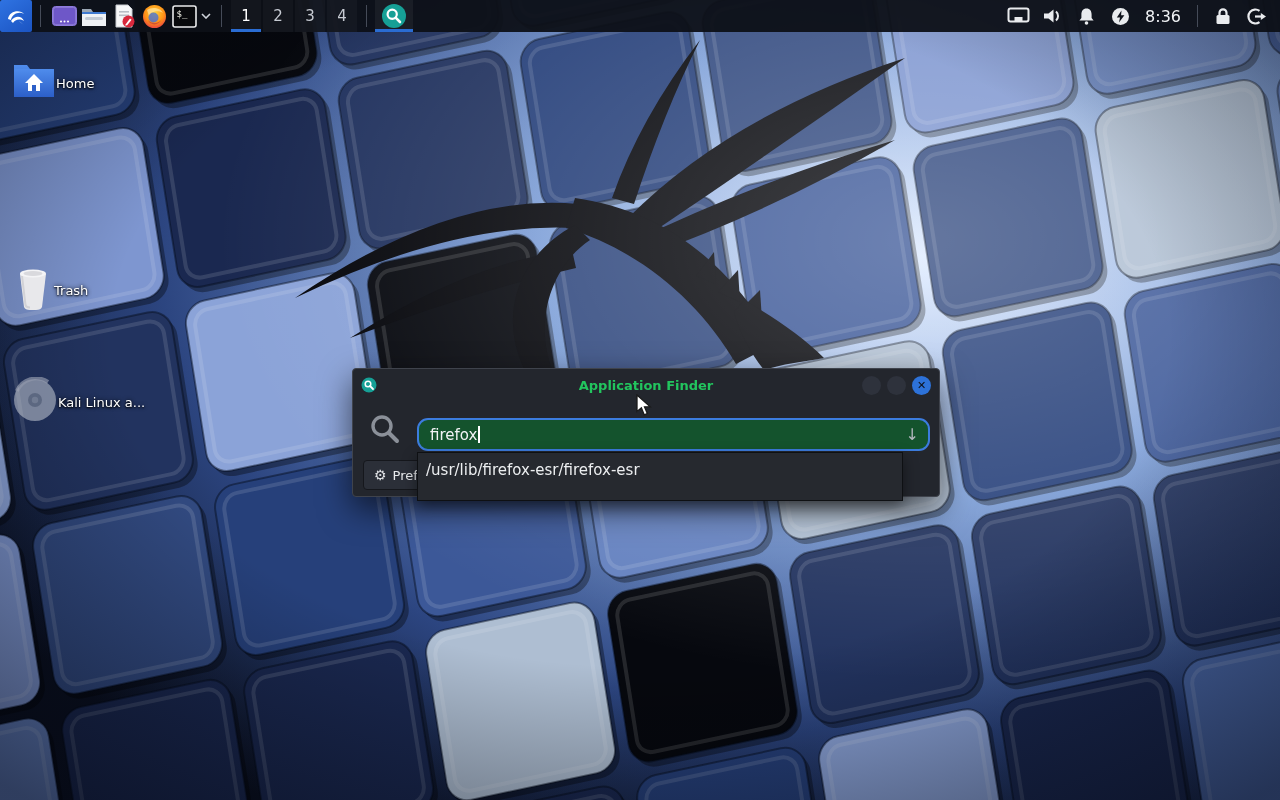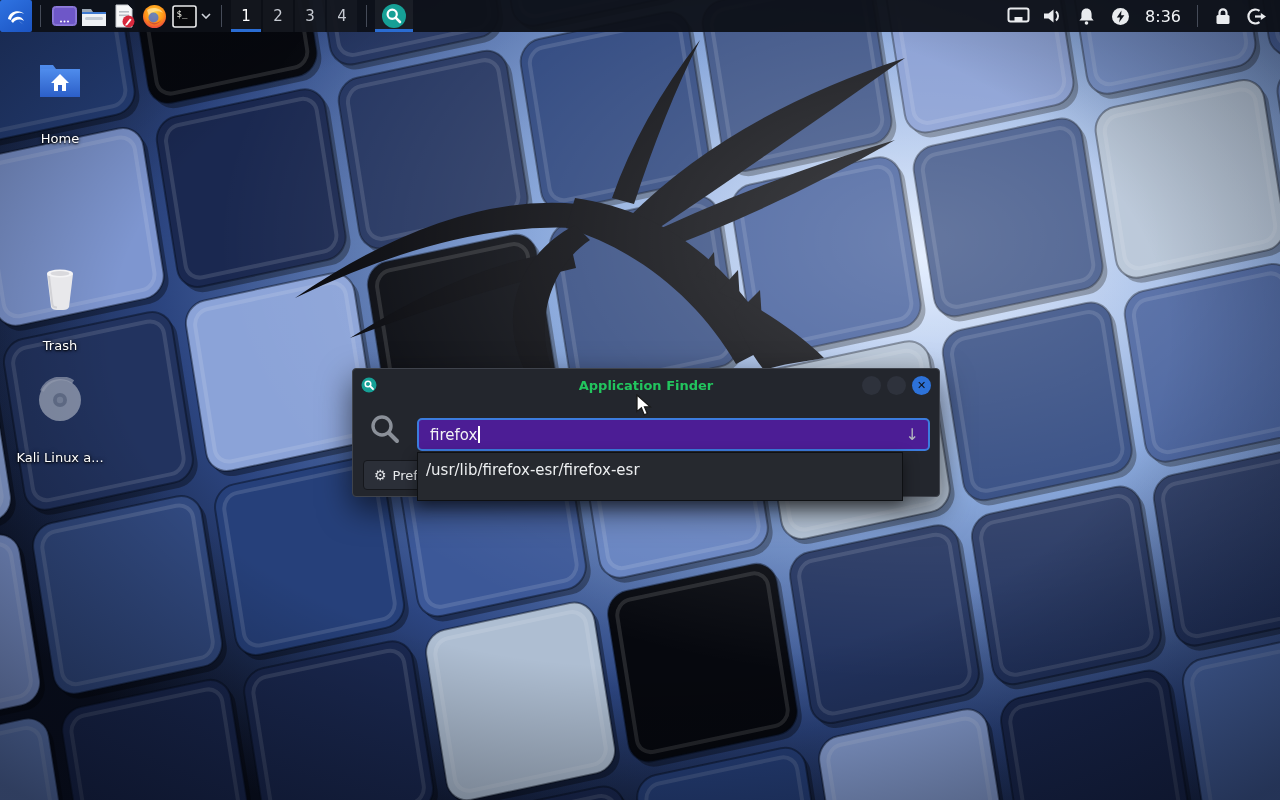--- a/index.html
+++ b/index.html
@@ -17,38 +17,38 @@
   .wsbtn{width:30px;height:32px;position:relative;display:flex;align-items:center;justify-content:center;
     color:#c6cad2;font-size:15px;background:rgba(255,255,255,0.03);margin:0 1px;flex:none;}
   .wsbtn.active{color:#fff;}
   .uline{position:absolute;left:0;right:0;bottom:0;height:3px;background:#2a6cd2;}
   .taskbtn{width:38px;height:32px;position:relative;display:flex;align-items:center;justify-content:center;
     background:rgba(255,255,255,0.05);flex:none;}
   .spacer{flex:1;}
   .ptray{width:34px;height:32px;display:flex;align-items:center;justify-content:center;flex:none;}
   .pclock{color:#f0f2f5;font-size:16px;padding:0 8px;flex:none;}
   
-  .dicon{position:absolute;left:12px;width:96px;display:flex;flex-direction:column;align-items:center;cursor:default;gap:21px;}
+  .dicon{position:absolute;left:12px;width:96px;display:flex;align-items:center;cursor:default;}
   .dicon .ic{height:48px;display:flex;align-items:center;justify-content:center;}
   .dicon .lbl{margin-top:5px;font-size:13px;color:#fff;white-space:nowrap;
     text-shadow:0 1px 2px #000,0 0 4px rgba(0,0,0,.9);}
   
   .finder{position:absolute;left:352px;top:368px;width:588px;height:129px;z-index:40;
     background:#23262d;border:1px solid #3f434c;border-radius:4px;
     box-shadow:0 12px 32px rgba(0,0,0,.6);box-sizing:border-box;}
   .ftitlebar{position:absolute;top:0;left:0;right:0;height:32px;display:flex;align-items:center;padding:0 8px;}
   .fappicon{flex:none;}
   .ftitle{position:absolute;left:0;right:0;text-align:center;font-size:13px;font-weight:bold;color:#22c55e;}
   .fwinbtns{margin-left:auto;display:flex;gap:6px;z-index:2;}
   .wbtn{width:19px;height:19px;border-radius:50%;background:#2e323c;display:flex;
     align-items:center;justify-content:center;}
   .wbtn.close{background:#2d72d9;color:#0e1118;font-size:11px;font-weight:bold;}
   .fsearchglyph{position:absolute;left:16px;top:44px;}
   .finput{position:absolute;left:64px;top:49px;width:513px;height:33px;box-sizing:border-box;
-    background:#4c1d95;border:2px solid #3c7cde;border-radius:5px;display:flex;align-items:center;
+    background:#14532d;border:2px solid #3c7cde;border-radius:11px;display:flex;align-items:center;
     padding:0 9px 0 11px;}
   .finput .txt{color:#f2f3f5;font-size:15px;}
   .caret{display:inline-block;width:2px;height:17px;background:#fff;margin-left:1px;vertical-align:middle;}
   .finput .arrow{margin-left:auto;color:#b2b7be;font-size:16px;line-height:1;}
   .prefbtn{position:absolute;left:10px;top:91px;height:28px;display:flex;align-items:center;gap:6px;
     background:#2b2f38;border:1px solid #15171c;border-radius:4px;padding:0 10px;color:#e8eaed;
     font-size:13px;white-space:nowrap;overflow:hidden;max-width:150px;}
   .gear{font-size:14px;color:#dfe1e5;}
   .popup{position:absolute;left:417px;top:452px;width:486px;height:49px;z-index:60;box-sizing:border-box;
     background:#26292f;border:1px solid #0e1013;box-shadow:0 6px 14px rgba(0,0,0,.45);}

